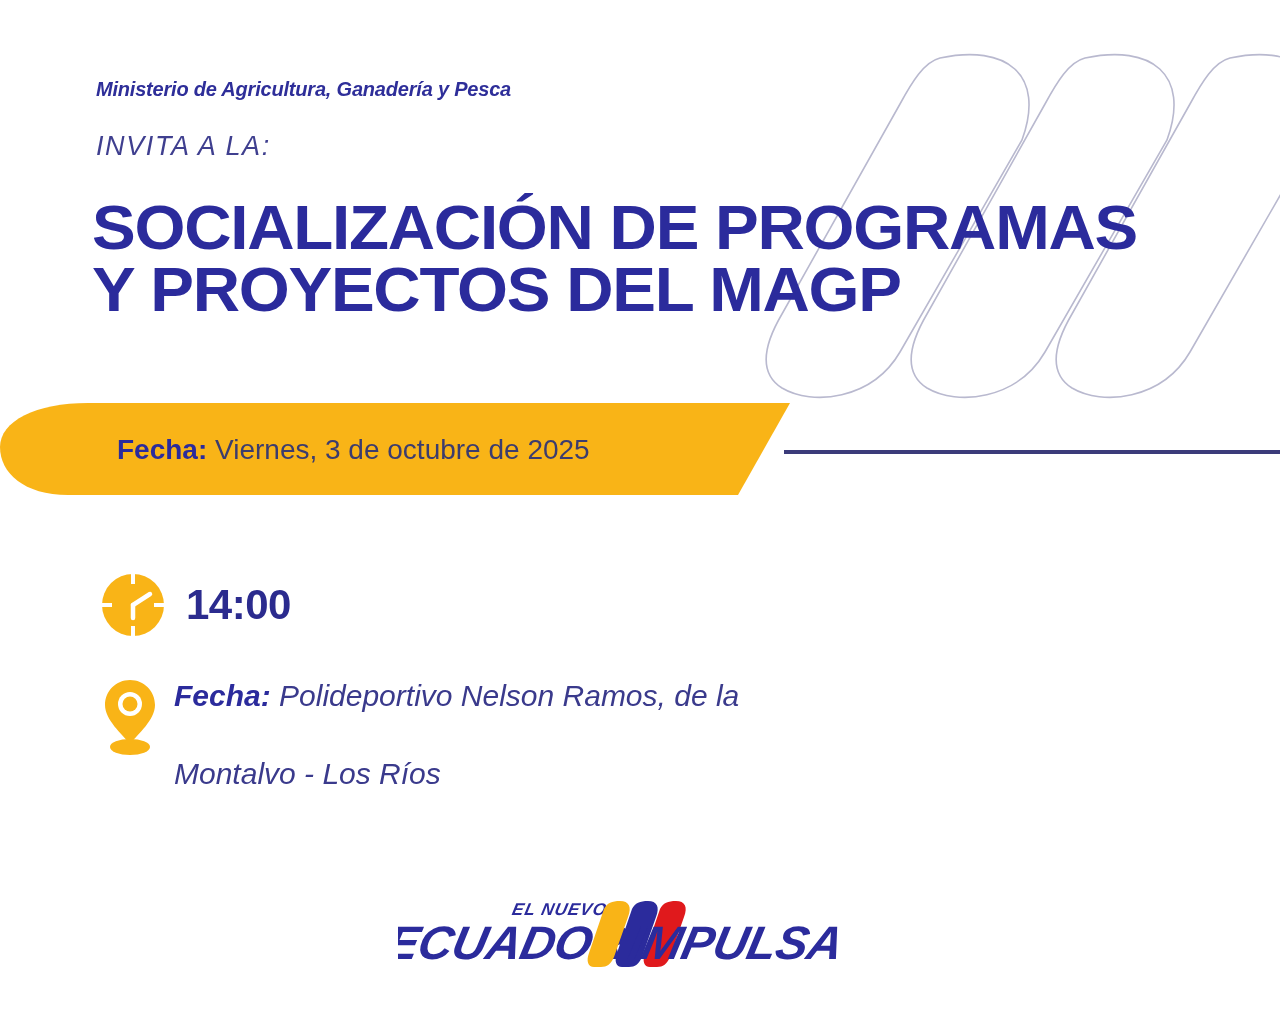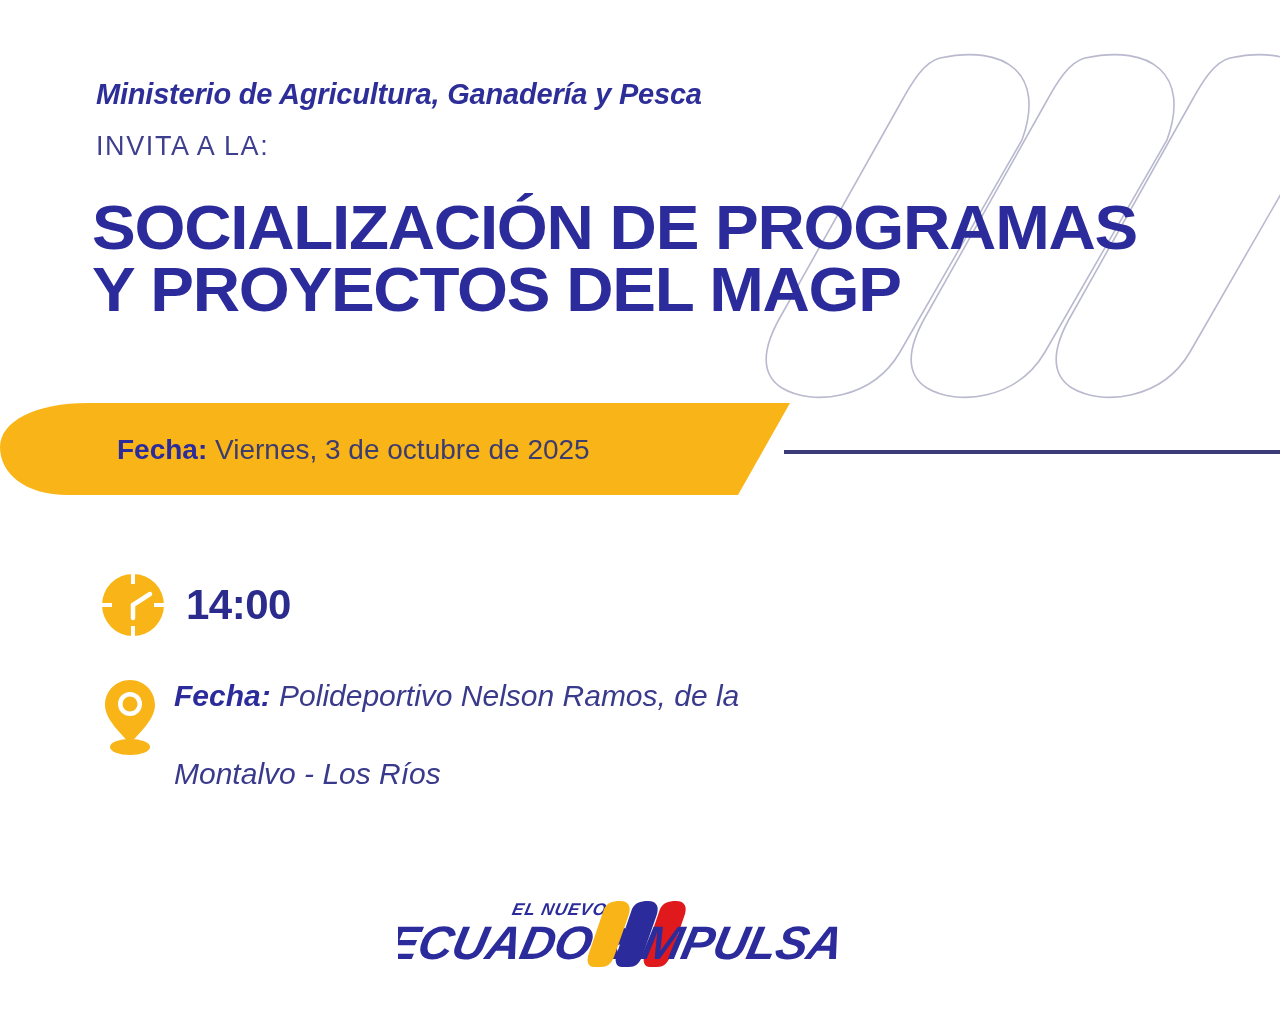--- a/index.html
+++ b/index.html
@@ -27,36 +27,37 @@
     width: 1280px;
     height: 1013px;
     pointer-events: none;
   }
 
   
   .ministry {
     position: absolute;
     left: 96px;
     top: 78px;
-    font-size: 29px;
+    font-size: 20px;
     font-weight: bold;
     font-style: italic;
     color: #2e2e99;
     letter-spacing: -0.2px;
     white-space: nowrap;
   }
   .invita {
     position: absolute;
     left: 96px;
     top: 131px;
     font-size: 27px;
     font-weight: 300;
     color: #3f3f8f;
     letter-spacing: 1.6px;
     white-space: nowrap;
+    font-style: italic;
   }
 
   
   .main-title {
     position: absolute;
     left: 92px;
     top: 196px;
     font-size: 63px;
     line-height: 62px;
     font-weight: bold;

